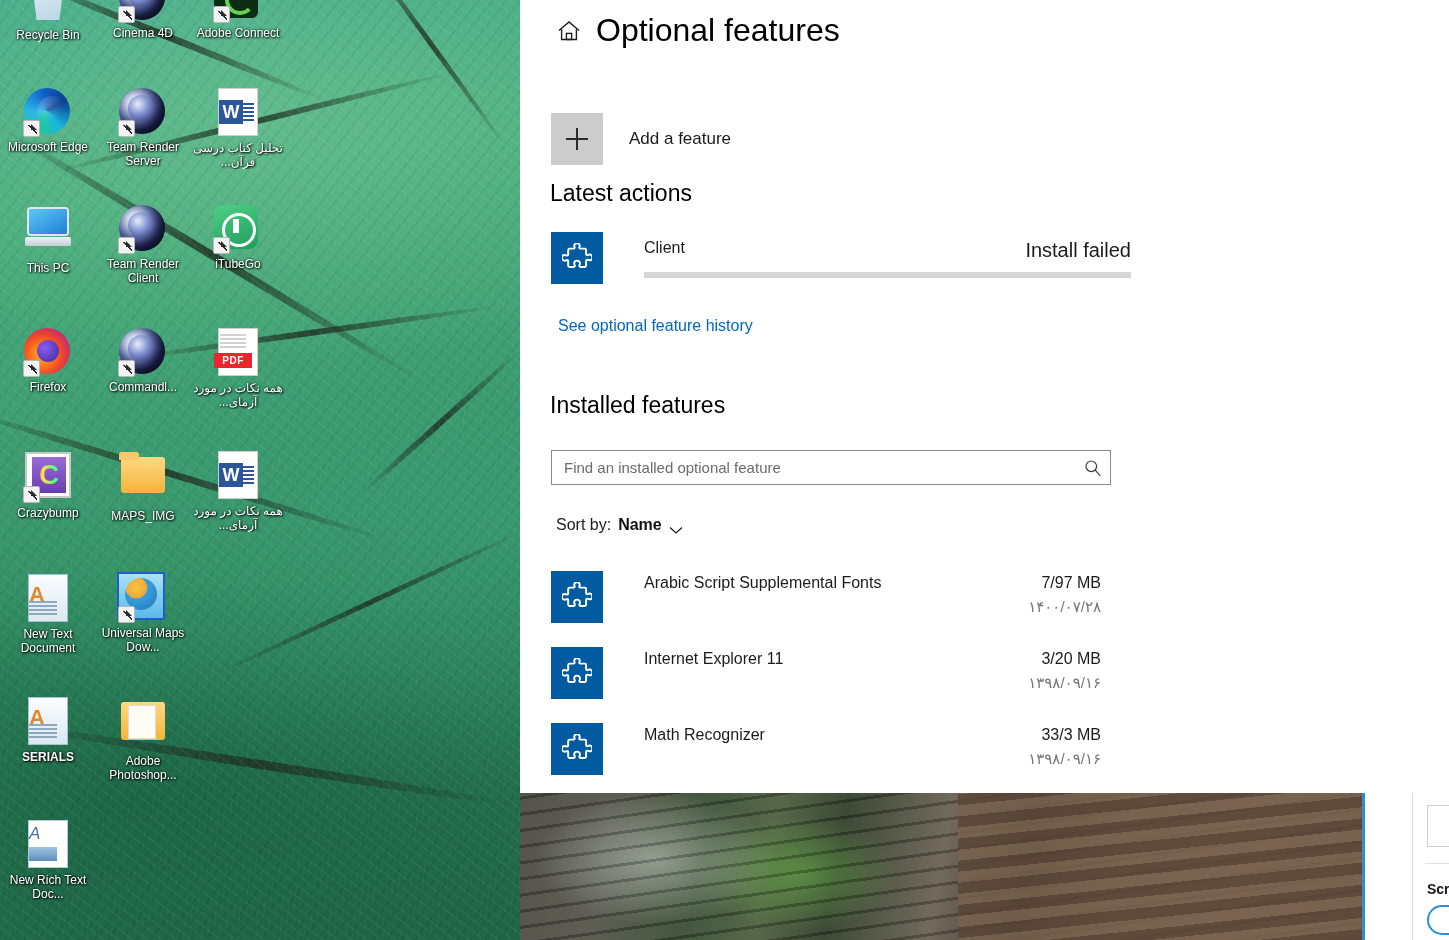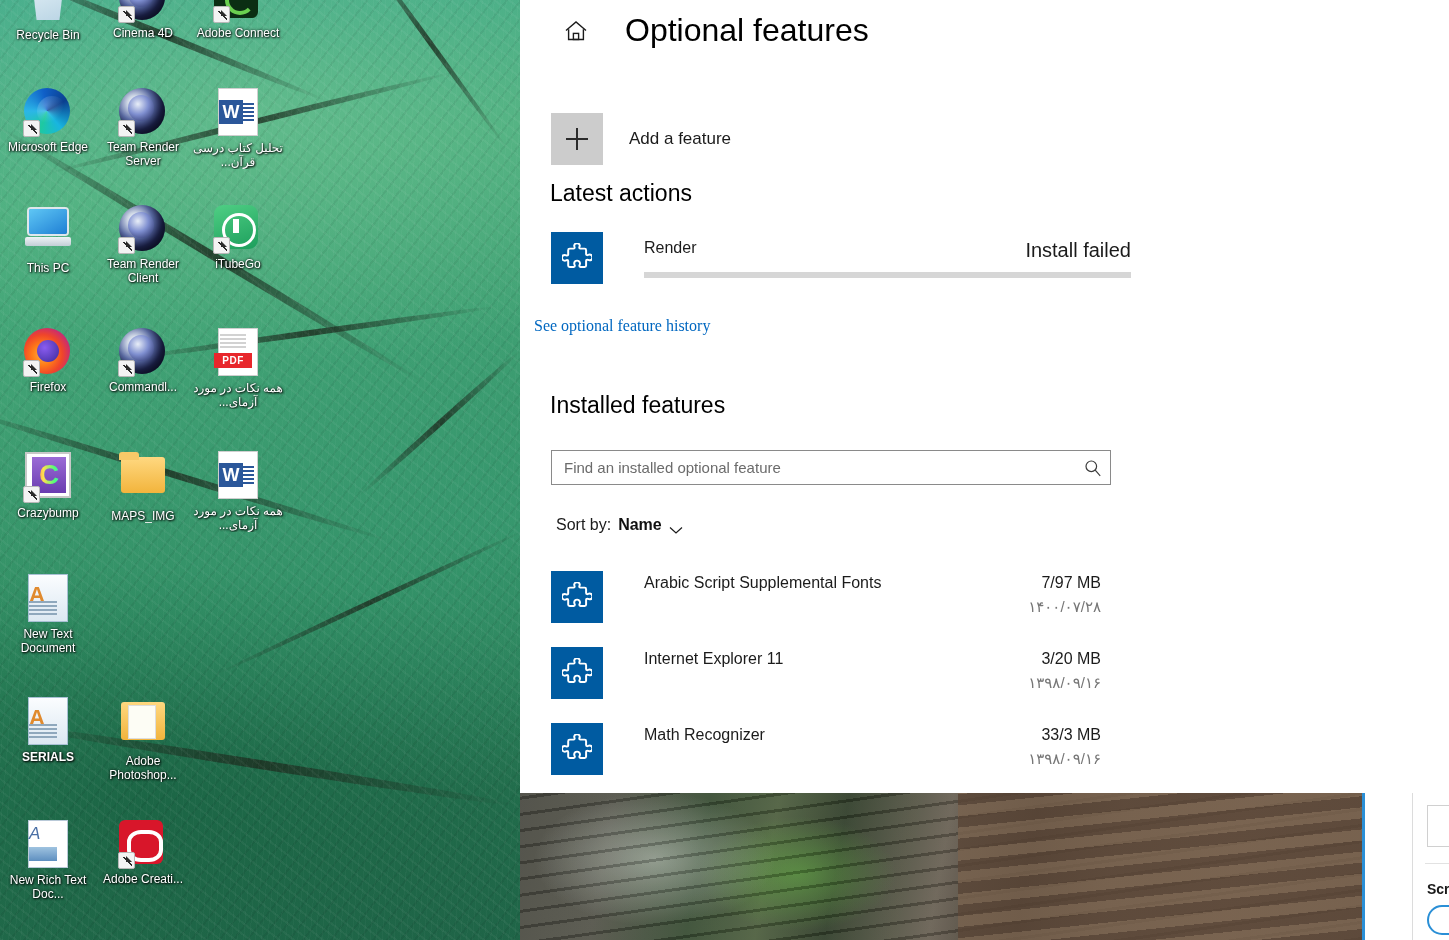--- a/index.html
+++ b/index.html
@@ -204,21 +204,21 @@
   
   .settings {
     position:absolute;
     left:520px; top:0; width:929px; height:793px;
     background:#ffffff;
     color:#000000;
     overflow:hidden;
   }
   .settings-inner{ position:relative; width:100%; height:100%; }
 
-  .hdr { position:absolute; left:43px; top:12px; display:flex; align-items:center; gap:36px; }
+  .hdr { position:absolute; left:36px; top:12px; display:flex; align-items:center; gap:14px; }
   .home-icon { width:26px; height:26px; position:relative; }
   .page-title { font-size:32px; font-weight:400; color:#000; letter-spacing:0; }
 
   .add-feature { position:absolute; left:31px; top:113px; display:flex; align-items:center; gap:26px; cursor:default; }
   .add-tile { width:52px; height:52px; background:#cccccc; position:relative; }
   .add-tile::before{content:"";position:absolute;left:15px;top:25px;width:22px;height:2px;background:#2b2b2b;}
   .add-tile::after{content:"";position:absolute;left:25px;top:15px;width:2px;height:22px;background:#2b2b2b;}
   .add-label { font-size:17px; color:#1b1b1b; }
 
   .section-h { position:absolute; font-size:23px; font-weight:400; color:#000; }
@@ -226,21 +226,21 @@
   .installed-h { left:30px; top:392px; }
 
   .action-row { position:absolute; left:31px; top:232px; width:550px; }
   .feat-tile { position:absolute; left:0; top:0; width:52px; height:52px; background:#005ba1; }
   .puzzle { position:absolute; left:11px; top:11px; width:30px; height:30px; }
   .row-name { position:absolute; left:93px; top:7px; font-size:16px; color:#1b1b1b; }
   .row-status { position:absolute; left:93px; top:7px; width:487px; text-align:right; font-size:20px; color:#1b1b1b; }
   .progress-track { position:absolute; left:93px; top:40px; width:487px; height:6px; background:#d6d6d6; }
   .progress-fill { height:100%; background:#0063b1; }
 
-  .history-link { position:absolute; left:14px; top:317px; font-size:16px; color:#0067c0; cursor:pointer;font-family:Liberation Serif, serif; }
+  .history-link { position:absolute; left:38px; top:317px; font-size:16px; color:#0067c0; cursor:pointer; }
 
   .search-box {
     position:absolute; left:551px; top:450px; width:560px; height:35px;
     border:1px solid #8a8a8a; background:#ffffff;
     display:flex; align-items:center;
   }
   .search-box-wrap{ position:absolute; left:31px; top:450px; width:560px; height:49px;}
   .search-input {
     flex:1; border:0; outline:0; height:100%;
     padding:0 12px;
@@ -391,46 +391,46 @@
       </div>
     <span class="label">همه نکات در مورد آزمای...</span>
   </div>
 
   <div class="icon-cell" style="left:0px;   top:574px;">
     <div class="glyph">
         <div class="ic-txt"></div>
       </div>
     <span class="label">New Text Document</span>
   </div>
+  <div class="icon-cell" style="left:95px;  top:574px;">
+    <div class="glyph">
+        <div class="ic-globe"></div>
+        <span class="shortcut-arrow"></span>
+      </div>
+    <span class="label">Universal Maps Dow...</span>
+  </div>
 
   <div class="icon-cell" style="left:0px;   top:697px;font-weight:bold;">
     <div class="glyph">
         <div class="ic-txt"></div>
       </div>
     <span class="label">SERIALS</span>
   </div>
   <div class="icon-cell" style="left:0px;   top:820px;">
     <div class="glyph">
         <div class="ic-rtf"></div>
       </div>
     <span class="label">New Rich Text Doc...</span>
   </div>
 
   <div class="icon-cell" style="left:95px;  top:697px;">
     <div class="glyph">
         <div class="ic-folderopen"></div>
       </div>
     <span class="label">Adobe Photoshop...</span>
-  </div>
-  <div class="icon-cell" style="left:95px;  top:820px;">
-    <div class="glyph">
-        <div class="ic-cc"></div>
-        <span class="shortcut-arrow"></span>
-      </div>
-    <span class="label">Adobe Creati...</span>
   </div>
 
   <div class="settings">
     <div class="settings-inner">
 
       <div class="hdr">
         <span class="home-icon">
           <svg width="26" height="26" viewBox="0 0 26 26">
             <path d="M3 12.5 L13 4 L23 12.5" fill="none" stroke="#1b1b1b" stroke-width="1.4"></path>
             <path d="M5.6 11.2 V21.5 H20.4 V11.2" fill="none" stroke="#1b1b1b" stroke-width="1.4"></path>
@@ -446,21 +446,21 @@
       </div>
 
       <div class="section-h latest-h">Latest actions</div>
 
       <div class="action-row">
         <span class="feat-tile">
           <svg class="puzzle" viewBox="0 0 32 32">
             <path d="M13 2.6a3.1 3.1 0 0 1 6 0c0 1.1-.6 1.6-.6 2.3 0 .6.5 1.1 1.1 1.1h4.6c.9 0 1.6.7 1.6 1.6v4.2c0 .7.5 1.2 1.2 1.2.8 0 1.3-.7 2.4-.7a3.1 3.1 0 0 1 0 6.2c-1.1 0-1.6-.7-2.4-.7-.7 0-1.2.5-1.2 1.2v4.9c0 .9-.7 1.6-1.6 1.6h-4.4c-.7 0-1.2-.5-1.2-1.2 0-.8.7-1.3.7-2.4a3.1 3.1 0 0 0-6.2 0c0 1.1.7 1.6.7 2.4 0 .7-.5 1.2-1.2 1.2H8.2c-.9 0-1.6-.7-1.6-1.6v-4.5c0-.7-.5-1.2-1.2-1.2-.8 0-1.3.7-2.4.7a3.1 3.1 0 0 1 0-6.2c1.1 0 1.6.7 2.4.7.7 0 1.2-.5 1.2-1.2V7.6c0-.9.7-1.6 1.6-1.6h4.2c.6 0 1.1-.5 1.1-1.1 0-.7-.5-1.2-.5-2.3z" fill="none" stroke="#ffffff" stroke-width="2.1" stroke-linejoin="round"></path>
           </svg>
         </span>
-        <span class="row-name">Render</span>
+        <span class="row-name">Client</span>
         <span class="row-status">Install failed</span>
         <span class="progress-track">
           <span class="progress-fill" id="progress-fill" style="width: 100%;"></span>
         </span>
       </div>
 
       <div class="history-link">See optional feature history</div>
 
       <div class="section-h installed-h">Installed features</div>
 

